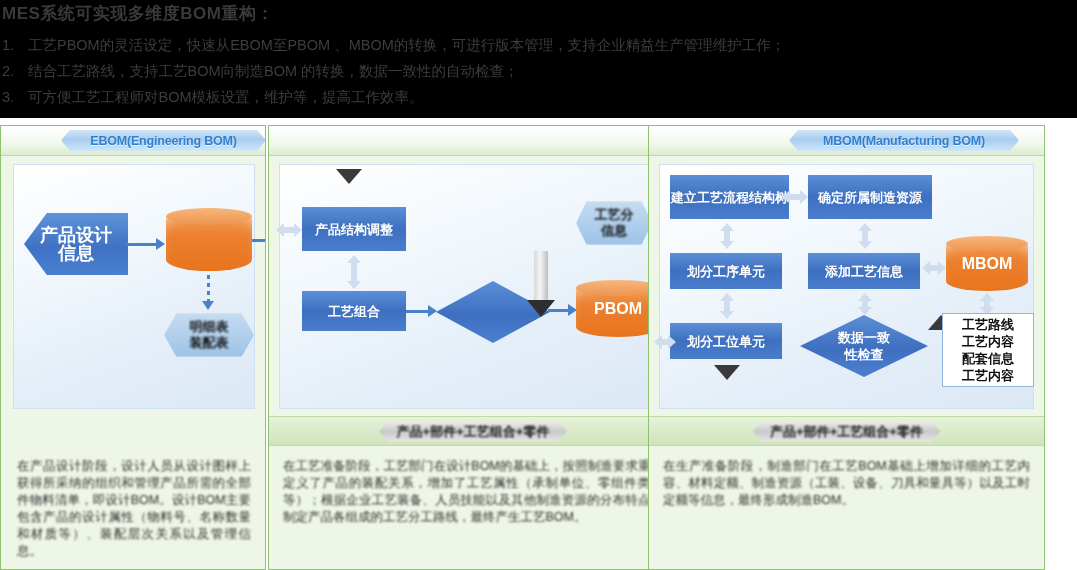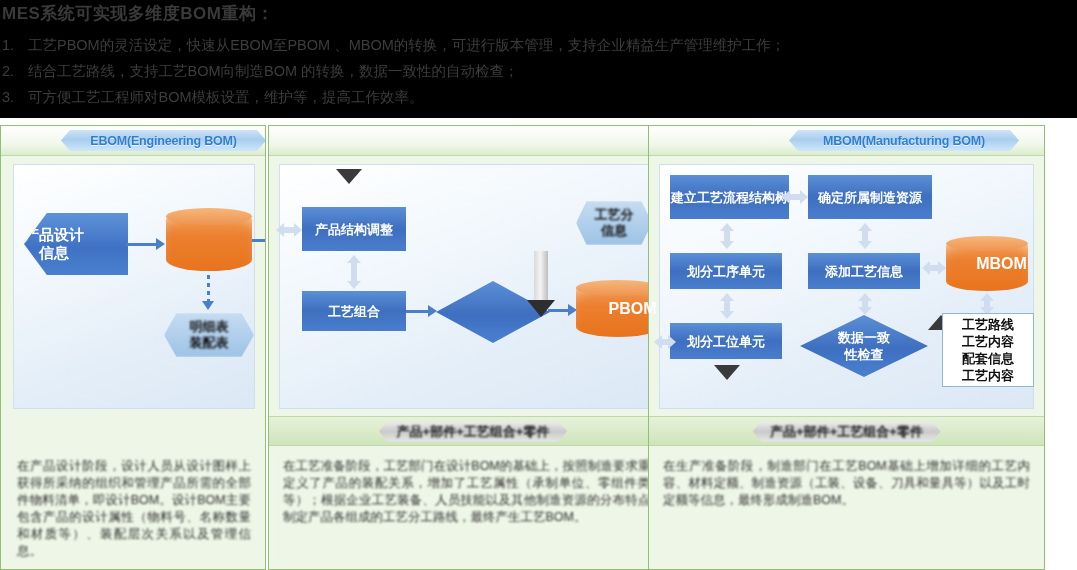--- a/index.html
+++ b/index.html
@@ -104,22 +104,22 @@
     filter:blur(1.1px);
     text-align:justify;
   }
   #col-ebom .sum-body{left:12px;width:242px;}
   #col-pbom .sum-body{left:10px;width:388px;}
   #col-mbom .sum-body{left:10px;width:375px;}
 
   
   .hexbox{
     position:absolute;
-    display:flex;align-items:center;justify-content:flex-start;text-align:center;
-    color:#fff;font-size:15px;font-weight:bold;line-height:18px;
+    display:flex;align-items:center;justify-content:center;text-align:center;
+    color:#fff;font-size:18px;font-weight:bold;line-height:18px;
     background:linear-gradient(180deg,#5e93d8 0%,#3f72c4 55%,#4a80cf 100%);
     clip-path:polygon(0% 50%,22% 0%,100% 0%,100% 100%,22% 100%);
   }
   .pbox{
     position:absolute;
     display:flex;align-items:center;justify-content:center;text-align:center;
     color:#fff;font-size:13px;font-weight:bold;line-height:17px;
     background:linear-gradient(180deg,#5b8fd6 0%,#3e6fc0 50%,#4a7ecd 100%);
   }
   .diamond{
@@ -135,21 +135,21 @@
     display:flex;align-items:center;justify-content:center;
     background:linear-gradient(180deg,#f2a45c 0%,#ec7f2e 45%,#e8741d 100%);
     border-radius:50% / 18%;
     box-shadow:inset 0 10px 14px -8px rgba(255,255,255,.55);
   }
   .cyl:before{
     content:"";position:absolute;left:0;right:0;top:-1px;height:28%;
     background:linear-gradient(180deg,#f6b77b 0%,#ef9450 100%);
     border-radius:50% / 50%;
   }
-  .cyl span{position:relative;z-index:2;padding-left:29px;}
+  .cyl span{position:relative;z-index:2;}
 
   .whitebox{
     position:absolute;background:#ffffff;border:1px solid #8fb6dd;
     color:#101010;font-size:13px;font-weight:bold;line-height:17px;
     display:flex;flex-direction:column;align-items:center;justify-content:center;
     text-align:center;
   }
   .blurbox{
     position:absolute;
     display:flex;align-items:center;justify-content:center;text-align:center;

